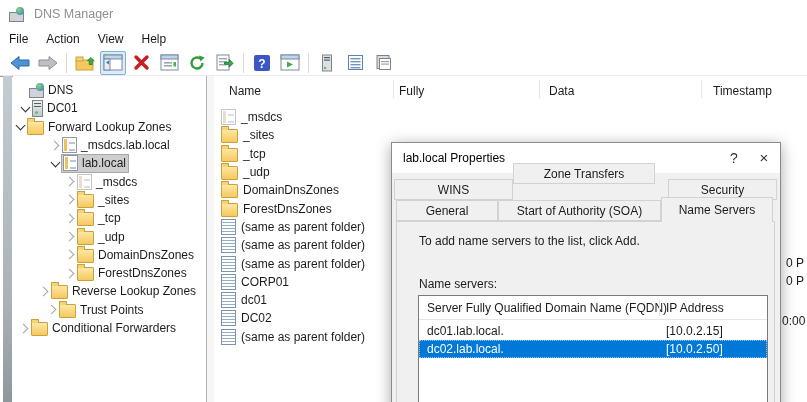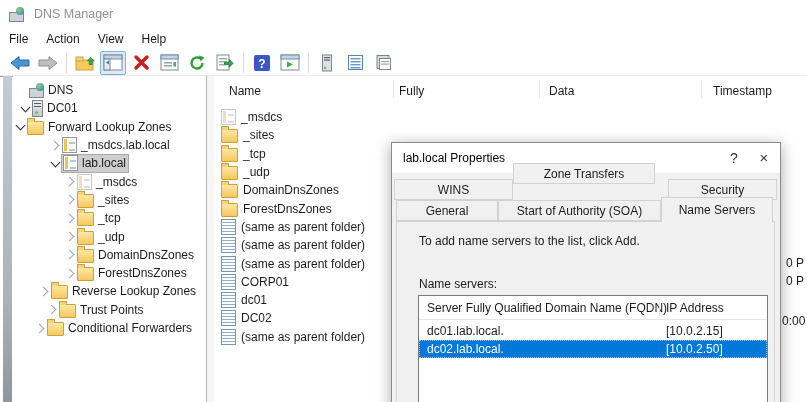--- a/index.html
+++ b/index.html
@@ -301,21 +301,21 @@
       <span class="ico folder"></span>
       <span class="tlabel">Reverse Lookup Zones</span>
     </div>
     <div class="trow" style="padding-left:32px">
       <span class="expslot">
           <span class="chev col"></span>
         </span>
       <span class="ico folder"></span>
       <span class="tlabel">Trust Points</span>
     </div>
-    <div class="trow" style="padding-left:20px">
+    <div class="trow" style="padding-left:4px">
       <span class="expslot">
           <span class="chev col"></span>
         </span>
       <span class="ico folder"></span>
       <span class="tlabel">Conditional Forwarders</span>
     </div>
   </div>
 </div>
 
 <div class="abs" id="splitter"></div>

